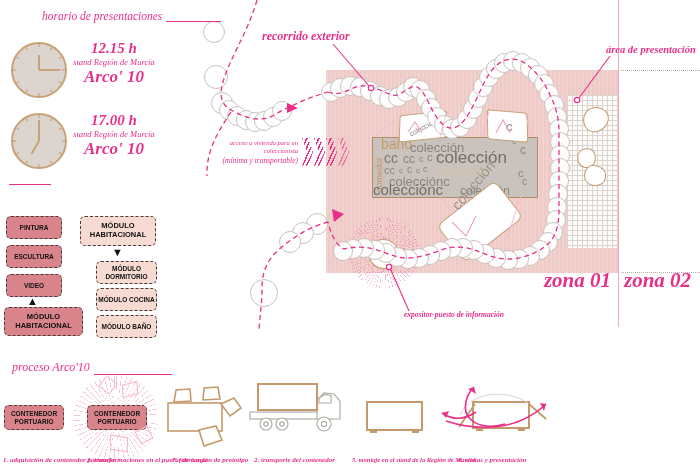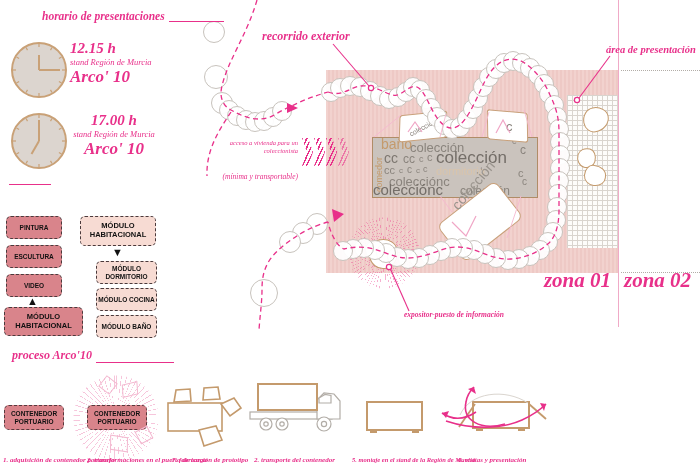--- a/index.html
+++ b/index.html
@@ -1,21 +1,21 @@
 <!DOCTYPE html>
 <html><head>
 <meta charset="utf-8">
 <style>
   html,body{margin:0;padding:0;background:#fff;}
   #board{position:relative;width:700px;height:475px;background:#fff;overflow:hidden;
          font-family:"Liberation Sans",sans-serif;}
   .abs{position:absolute;}
   
   .script{font-family:"Liberation Serif","DejaVu Serif",serif;font-style:italic;color:#e8308a;}
-  .hdr{display:flex;align-items:flex-end;font-weight:bold;font-size:11.5px;}
+  .hdr{display:flex;align-items:flex-end;font-weight:normal;font-size:11.5px;}
   .hdr .rule{flex:0 0 auto;border-bottom:1.5px solid #e8308a;margin-left:4px;}
   
   .fbox{border:1px dashed #4a3a3c;border-radius:5px;display:flex;align-items:center;justify-content:center;
         text-align:center;color:#111;font-weight:bold;line-height:1.15;}
   .fdark{background:#d9848b;}
   .flight{background:#f7dbd3;}
   .tri{color:#111;font-size:11px;line-height:1;}
   
   #stand{left:326px;top:70px;width:292px;height:203px;
          background:repeating-linear-gradient(90deg,#f2d2ce 0 2px,#eec9c5 2px 4px);}
@@ -275,21 +275,21 @@
         <line x1="41.5" y1="49.918584287042094" x2="43" y2="52.51666049839541" stroke="#c9a177" stroke-width="1.2"></line>
         <line x1="30.000000000000004" y1="53" x2="30.000000000000004" y2="56" stroke="#c9a177" stroke-width="1.2"></line>
         <line x1="18.500000000000007" y1="49.918584287042094" x2="17.000000000000007" y2="52.51666049839541" stroke="#c9a177" stroke-width="1.2"></line>
         <line x1="10.081415712957916" y1="41.500000000000014" x2="7.483339501604604" y2="43.000000000000014" stroke="#c9a177" stroke-width="1.2"></line>
         <line x1="7" y1="30.000000000000004" x2="4" y2="30.000000000000004" stroke="#c9a177" stroke-width="1.2"></line>
         <line x1="10.081415712957913" y1="18.5" x2="7.483339501604597" y2="16.999999999999996" stroke="#c9a177" stroke-width="1.2"></line>
         <line x1="18.49999999999999" y1="10.081415712957916" x2="16.99999999999999" y2="7.483339501604604" stroke="#c9a177" stroke-width="1.2"></line>
         <line x1="30" y1="30" x2="30" y2="15" stroke="#c9a177" stroke-width="2"></line>
         <line x1="30" y1="30" x2="51" y2="30" stroke="#c9a177" stroke-width="2"></line>
       </svg></div>
-  <div class="abs script" style="left:70px;top:40px;width:88px;text-align:left;">
+  <div class="abs script" style="left:70px;top:40px;width:88px;text-align:center;">
     <div style="font-size:15px;font-weight:bold;">12.15 h</div>
     <div style="font-size:8.5px;">stand Región de Murcia</div>
     <div style="font-size:17px;font-weight:bold;">Arco' 10</div>
   </div>
   <div class="abs" id="clock2" style="left:9px;top:111px;"><svg width="60" height="60" style="position: static;">
         <circle cx="30" cy="30" r="27" fill="#dcd5cf" stroke="#c9a177" stroke-width="2"></circle>
         <line x1="30" y1="7" x2="30" y2="4" stroke="#c9a177" stroke-width="1.2"></line>
         <line x1="41.5" y1="10.08141571295791" x2="43" y2="7.483339501604593" stroke="#c9a177" stroke-width="1.2"></line>
         <line x1="49.91858428704209" y1="18.5" x2="52.5166604983954" y2="16.999999999999996" stroke="#c9a177" stroke-width="1.2"></line>
         <line x1="53" y1="30" x2="56" y2="30" stroke="#c9a177" stroke-width="1.2"></line>
@@ -321,31 +321,31 @@
   <div class="abs fbox flight" style="left:80px;top:216px;width:74px;height:28px;font-size:7.5px;">MÓDULO HABITACIONAL</div>
   <div class="abs tri" style="left:112px;top:247px;">▼</div>
   <div class="abs fbox flight" style="left:96px;top:261px;width:59px;height:21px;font-size:6.5px;">MÓDULO DORMITORIO</div>
   <div class="abs fbox flight" style="left:96px;top:288px;width:59px;height:21px;font-size:6.5px;">MÓDULO COCINA</div>
   <div class="abs fbox flight" style="left:96px;top:315px;width:59px;height:21px;font-size:6.5px;">MÓDULO BAÑO</div>
 
   <div class="abs script" style="left:262px;top:29px;font-size:12px;font-weight:bold;">recorrido exterior</div>
   <div class="abs script" style="left:606px;top:44px;font-size:10.5px;font-weight:bold;white-space:nowrap;">área de presentación</div>
   <div class="abs script" style="left:216px;top:139px;width:82px;text-align:right;line-height:1.3;">
     <div style="font-size:6.5px;">acceso a vivienda para un coleccionista</div>
-    <div style="font-size:7.5px;margin-top:16px;">(mínima y transportable)</div>
+    <div style="font-size:7.5px;">(mínima y transportable)</div>
   </div>
   <div class="abs" style="left:302px;top:138px;display:flex;">
     <div class="chev"></div>
       <div class="chev"></div>
       <div class="chev"></div>
     <div class="chev" style="opacity:.55;"></div>
   </div>
   <div class="abs script" style="left:404px;top:310px;font-size:7.5px;font-weight:bold;white-space:nowrap;">expositor-puesto de información</div>
 
-  <div class="abs script hdr" style="left:12px;top:348px;font-size:12px;">
+  <div class="abs script hdr" style="left:12px;top:360px;font-size:12px;">
     <span>proceso Arco'10</span>
     <span class="rule" style="width:78px;"></span>
   </div>
   <div class="abs cont" style="left:4px;top:405px;width:58px;height:23px;">CONTENEDOR PORTUARIO</div>
   <div class="abs cont" style="left:87px;top:405px;width:58px;height:23px;">CONTENEDOR PORTUARIO</div>
 
   <div class="abs sketch" style="left:101px;top:378px;width:12px;height:12px;transform:rotate(38deg);"></div>
   <div class="abs sketch" style="left:122px;top:383px;width:14px;height:11px;transform:rotate(-14deg) skewX(-10deg);"></div>
   <div class="abs sketch" style="left:110px;top:436px;width:16px;height:13px;transform:rotate(9deg) skewX(8deg);"></div>
   <div class="abs sketch" style="left:137px;top:428px;width:12px;height:12px;transform:rotate(-28deg);"></div>

